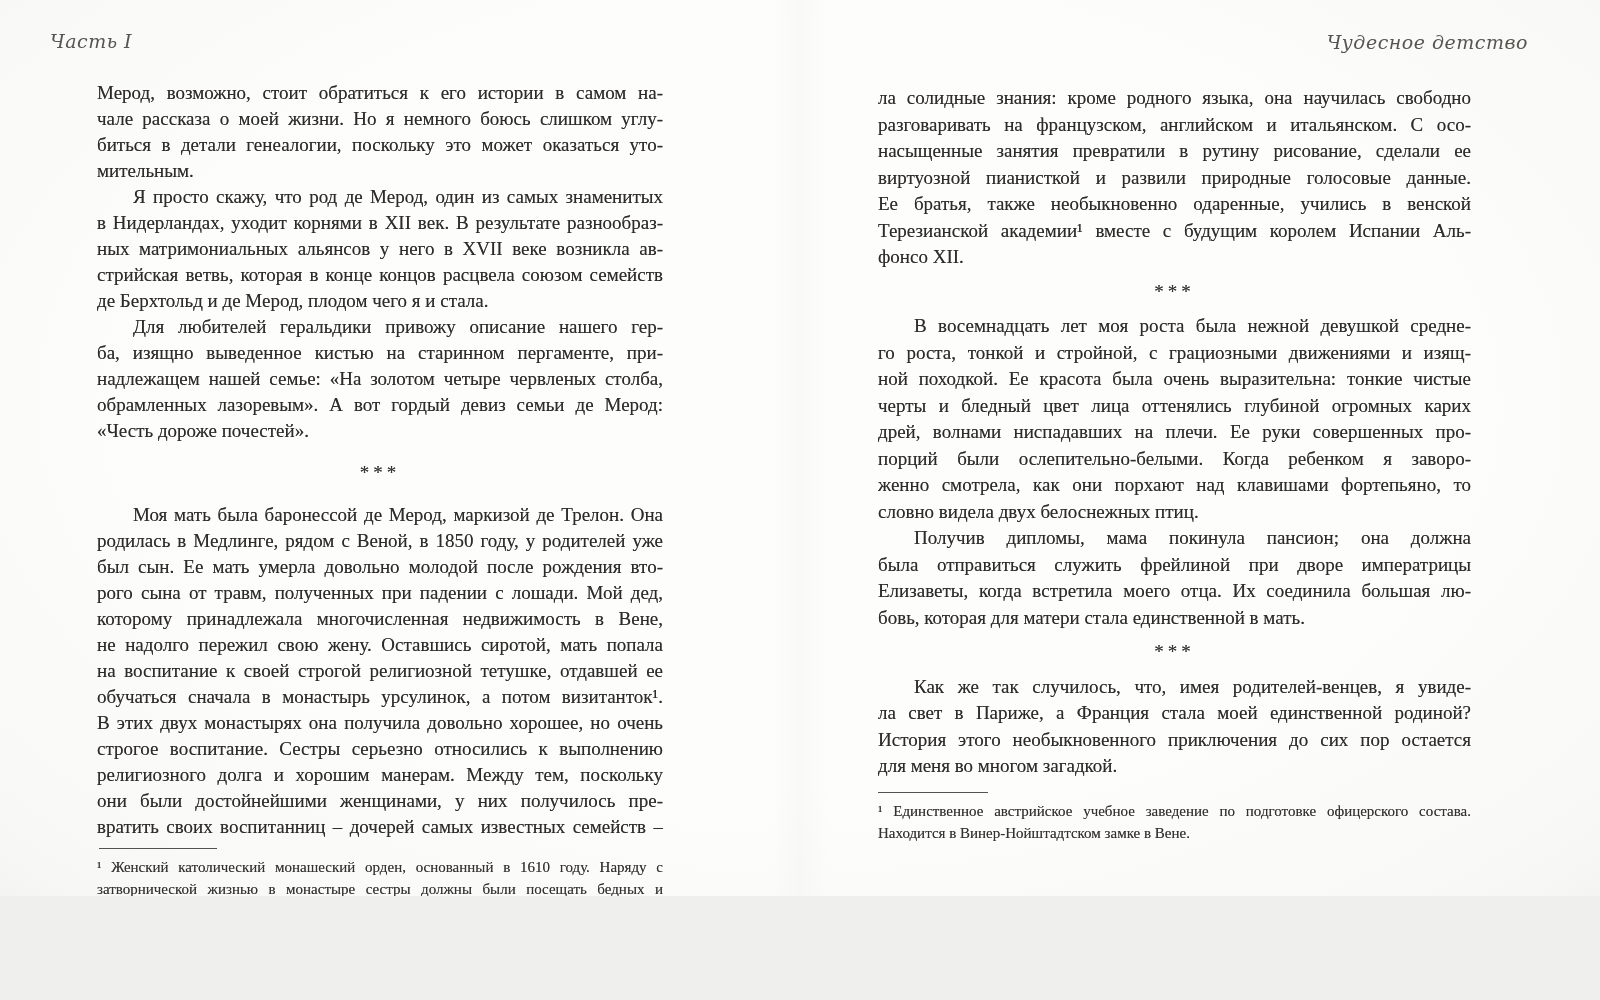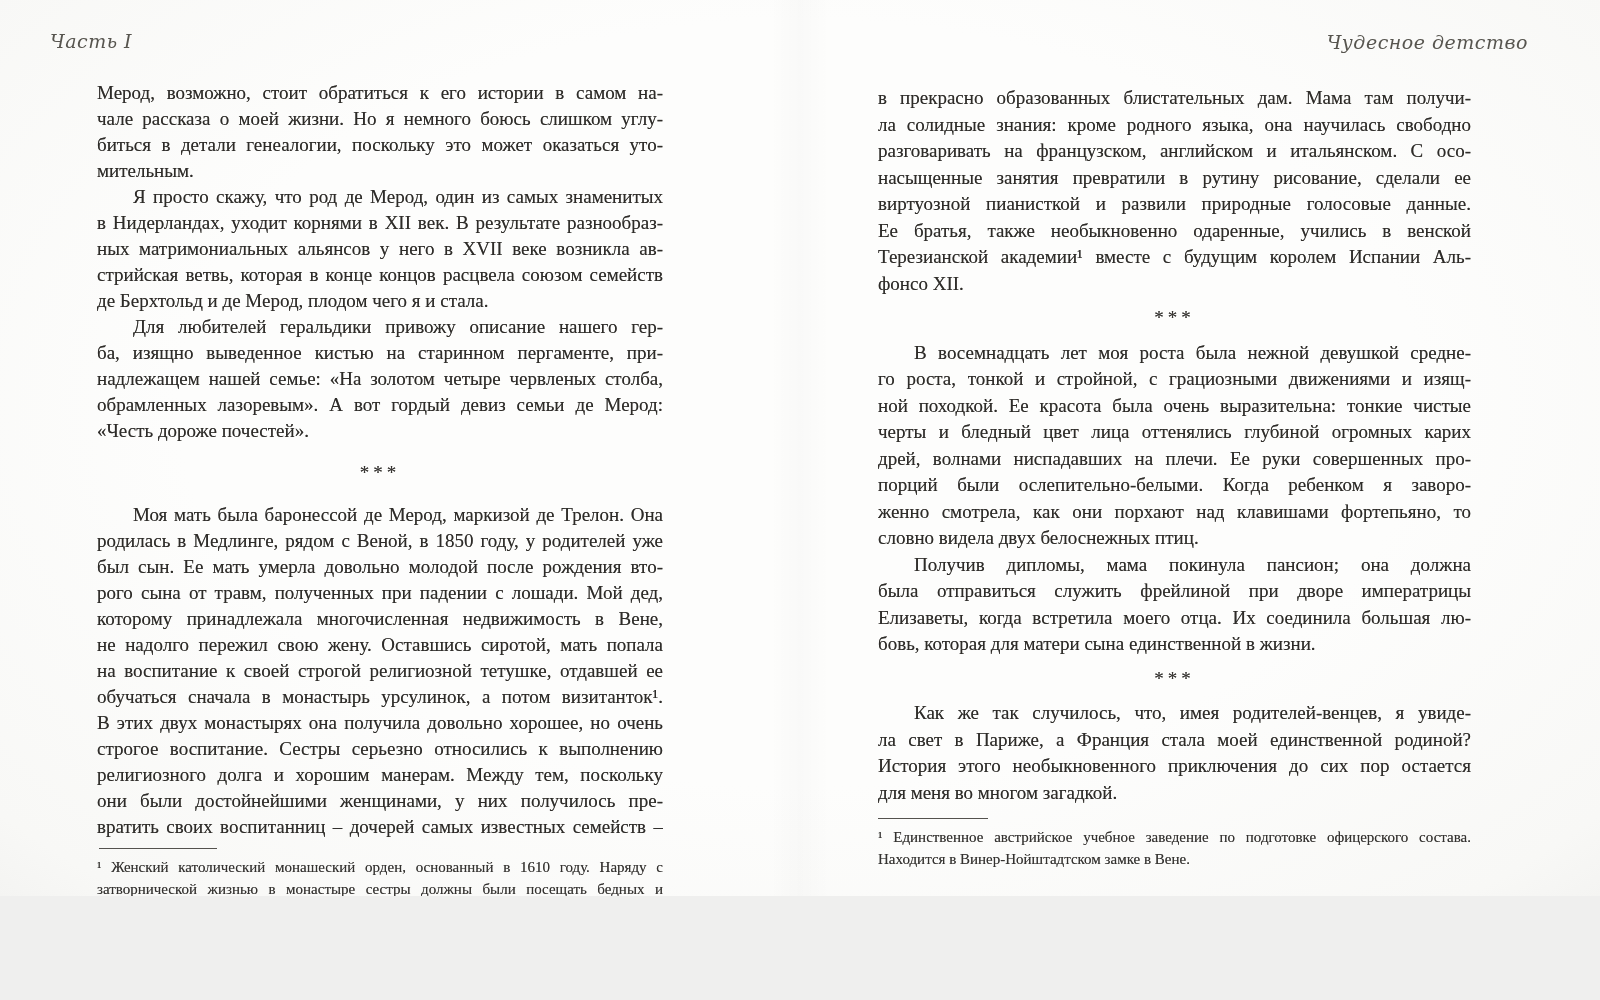--- a/index.html
+++ b/index.html
@@ -115,21 +115,20 @@
   </div>
 
   <div class="folio folio-left">20</div>
   <div class="running-script running-left">Клео де Мерод</div>
 
   <div class="script-head head-right">Чудесное детство</div>
 
   <div class="body-col body-right">
     <div>
         <div class="paragraph">
-          <div class="line">в прекрасно образованных блистательных дам. Мама там получи-</div>
           <div class="line">ла солидные знания: кроме родного языка, она научилась свободно</div>
           <div class="line">разговаривать на французском, английском и итальянском. С осо-</div>
           <div class="line">насыщенные занятия превратили в рутину рисование, сделали ее</div>
           <div class="line">виртуозной пианисткой и развили природные голосовые данные.</div>
           <div class="line">Ее братья, также необыкновенно одаренные, учились в венской</div>
           <div class="line">Терезианской академии¹ вместе с будущим королем Испании Аль-</div>
           <div class="line lastline">фонсо XII.</div>
         </div>
         <div class="separator">***</div>
         <div class="paragraph">
@@ -139,21 +138,21 @@
           <div class="line">черты и бледный цвет лица оттенялись глубиной огромных карих</div>
           <div class="line">дрей, волнами ниспадавших на плечи. Ее руки совершенных про-</div>
           <div class="line">порций были ослепительно-белыми. Когда ребенком я заворо-</div>
           <div class="line">женно смотрела, как они порхают над клавишами фортепьяно, то</div>
           <div class="line lastline">словно видела двух белоснежных птиц.</div>
         </div>
         <div class="paragraph">
           <div class="line indent">Получив дипломы, мама покинула пансион; она должна</div>
           <div class="line">была отправиться служить фрейлиной при дворе императрицы</div>
           <div class="line">Елизаветы, когда встретила моего отца. Их соединила большая лю-</div>
-          <div class="line lastline">бовь, которая для матери сына единственной в жизни.</div>
+          <div class="line lastline">бовь, которая для матери стала единственной в мать.</div>
         </div>
         <div class="separator">***</div>
         <div class="paragraph">
           <div class="line indent">Как же так случилось, что, имея родителей-венцев, я увиде-</div>
           <div class="line">ла свет в Париже, а Франция стала моей единственной родиной?</div>
           <div class="line">История этого необыкновенного приключения до сих пор остается</div>
           <div class="line lastline">для меня во многом загадкой.</div>
         </div>
       </div>
     <hr class="fn-rule">

